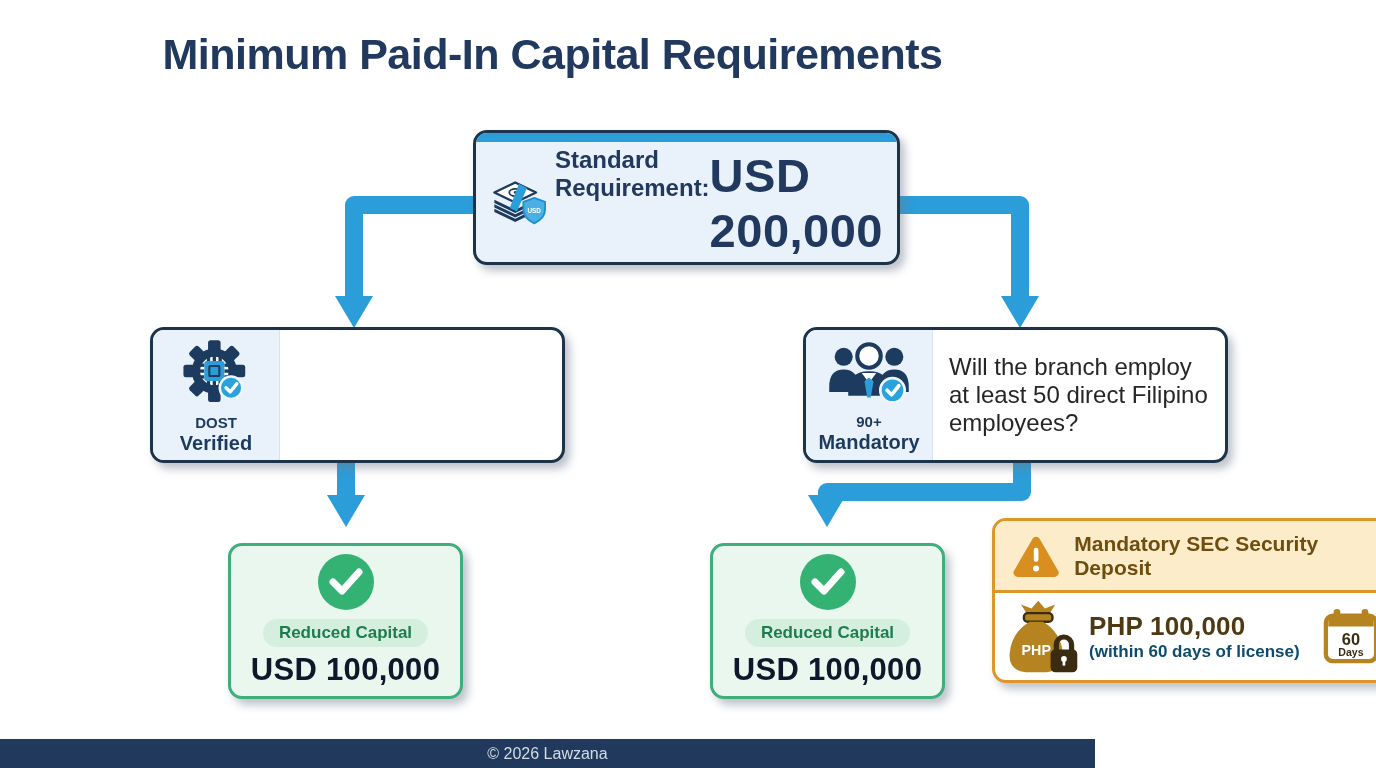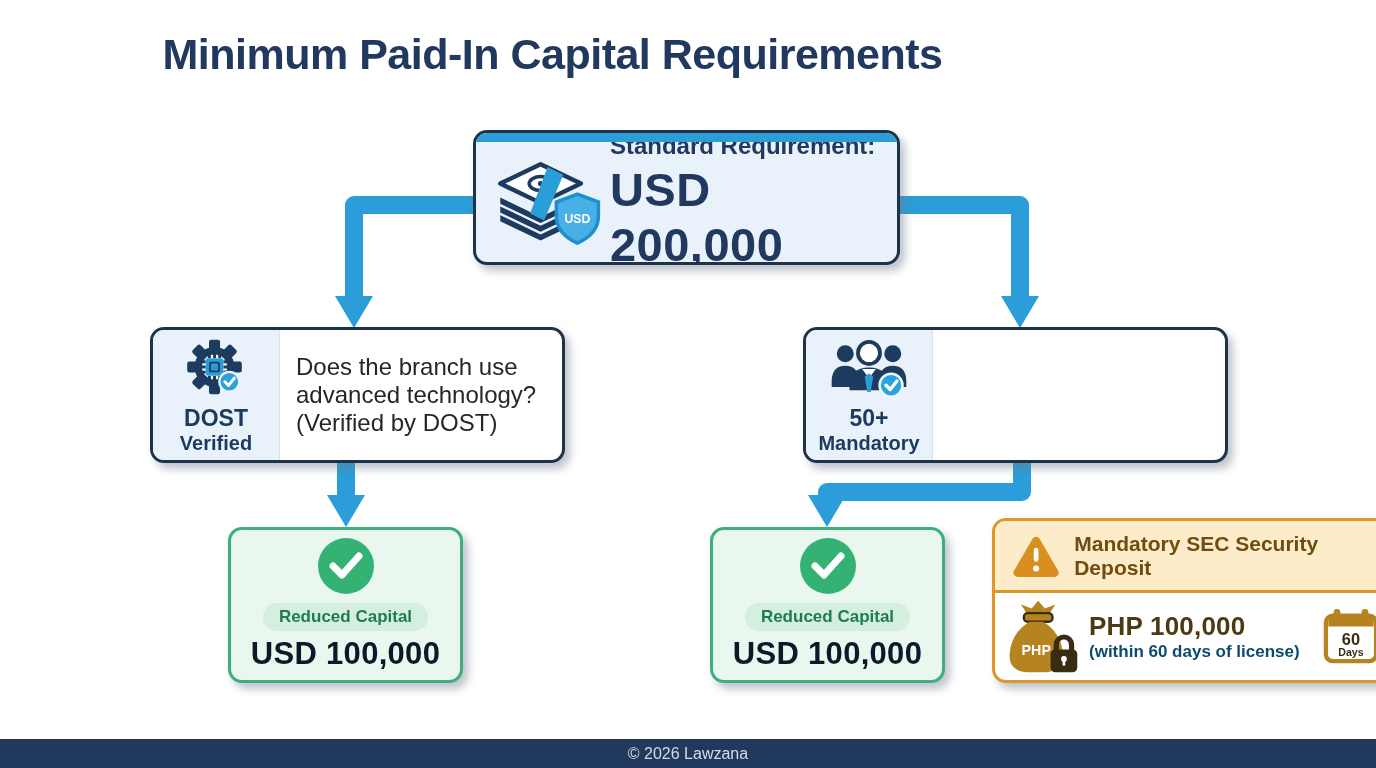--- a/index.html
+++ b/index.html
@@ -14,45 +14,45 @@
   }
   #connectors{top:0;left:0;pointer-events:none;}
   .card-shadow{box-shadow:5px 6px 9px rgba(110,122,140,.45);}
   
   .top-box{
     left:473px;top:130px;width:427px;height:135px;
     background:#e9f1fa;border:3px solid #1d3349;border-radius:14px;
     display:flex;align-items:center;padding:8px 14px 0 12px;overflow:hidden;
   }
   .top-accent{position:absolute;top:0;left:0;right:0;height:9px;background:#2b9dd8;}
-  .top-text{margin-left:8px;display:flex;flex-direction:column;justify-content:center;}
+  .top-text{margin-left:8px;display:flex;flex-direction:row;justify-content:center;}
   .std-label{font-size:24px;font-weight:800;color:#21395e;}
   .std-amount{font-size:47px;font-weight:800;color:#21395e;margin-top:2px;letter-spacing:0.5px;}
   
   .q-box{
     background:#ffffff;border:3px solid #1d3349;border-radius:14px;
     display:flex;overflow:hidden;
   }
   .q-left{left:150px;top:327px;width:415px;height:136px;}
   .q-right{left:803px;top:327px;width:425px;height:136px;}
   .q-icon-panel{
     flex:0 0 118px;background:#e9f1fa;display:flex;flex-direction:column;
     align-items:center;justify-content:center;padding:6px 4px;border-right:1px solid rgba(29,51,73,.08);
   }
   .q-icon-label{font-weight:800;color:#1b3a5e;text-align:center;line-height:1.12;margin-top:2px;}
-  .q-icon-label .l1{font-size:23px;display:block;}
+  .q-icon-label .l1{font-size:15px;display:block;}
   .q-icon-label .l2{font-size:20px;display:block;}
   .q-text{
     flex:1;display:flex;align-items:center;padding:6px 10px 6px 16px;
     font-size:24px;color:#262626;line-height:1.18;
   }
   
   .green-box{
     background:#e9f7ef;border:3px solid #3fae7d;border-radius:14px;
-    display:flex;flex-direction:column;align-items:center;justify-content:center;
+    display:flex;flex-direction:column;align-items:center;justify-content:center;margin-top:16px;
   }
   .g-left{left:228px;top:527px;width:235px;height:156px;}
   .g-right{left:710px;top:527px;width:235px;height:156px;}
   .check-circle{
     width:56px;height:56px;border-radius:50%;background:#34b274;
     display:flex;align-items:center;justify-content:center;margin-bottom:9px;
   }
   .pill{
     background:#d5efdf;color:#1e7c4e;font-weight:800;font-size:17px;
     padding:4px 16px;border-radius:15px;white-space:nowrap;
@@ -68,21 +68,21 @@
     flex:0 0 61px;background:#fcecca;border-bottom:3px solid #dd9728;
     display:flex;align-items:center;gap:13px;padding:4px 10px 4px 16px;
   }
   .o-title{color:#6e4d0e;font-weight:800;font-size:21px;line-height:1.12;}
   .o-body{flex:1;display:flex;align-items:center;padding:4px 8px 4px 6px;gap:6px;}
   .o-textcol{flex:1;min-width:0;}
   .o-amount{color:#4d3a12;font-weight:800;font-size:26px;line-height:1.05;letter-spacing:0.2px;}
   .o-cond{color:#0c4a6e;font-weight:700;font-size:17px;line-height:1.12;margin-top:2px;}
   
   .footer{
-    left:0;top:739px;width:1376px;height:29px;background:#20395c;
+    left:0;top:739px;width:1095px;height:29px;background:#20395c;
     display:flex;align-items:center;justify-content:center;
     color:#d4dce6;font-size:16px;
   }
 </style>
 </head>
 <body>
 
 <div class="abs title">Minimum Paid-In Capital Requirements</div>
 
 <svg id="connectors" class="abs" width="1376" height="768" viewBox="0 0 1376 768">
@@ -159,21 +159,20 @@
       <g transform="translate(64,62)">
         <circle r="13.5" fill="#29a3dc" stroke="#eef5fb" stroke-width="3"></circle>
         <path d="M-6 0 L-1 5 L7 -5" fill="none" stroke="#ffffff" stroke-width="4" stroke-linecap="round" stroke-linejoin="round"></path>
       </g>
     </svg>
     <div class="q-icon-label">
       <span class="l1">DOST</span>
       <span class="l2">Verified</span>
     </div>
   </div>
-  <div class="q-text">Does the branch use advanced technology? (Verified by DOST)</div>
 </div>
 
 <div class="abs q-box q-right card-shadow">
   <div class="q-icon-panel">
     <svg width="94" height="76" viewBox="0 0 104 80">
       <g fill="#1d3b5e">
         <circle cx="24" cy="21" r="10"></circle>
         <path d="M8 54 Q8 35 24 35 Q40 35 40 54 V60 H8 Z"></path>
         <circle cx="80" cy="21" r="10"></circle>
         <path d="M64 54 Q64 35 80 35 Q96 35 96 54 V60 H64 Z"></path>
@@ -181,24 +180,25 @@
       <circle cx="52" cy="20" r="13" fill="#ffffff" stroke="#1d3b5e" stroke-width="4.5"></circle>
       <path d="M29 60 Q29 37 52 37 Q75 37 75 60 V64 H29 Z" fill="#1d3b5e"></path>
       <polygon points="44,39 52,50 60,39" fill="#ffffff"></polygon>
       <path d="M52 44 L47 48 L50 66 H54 L57 48 Z" fill="#2b9dd8"></path>
       <g transform="translate(78,58)">
         <circle r="13.5" fill="#29a3dc" stroke="#eef5fb" stroke-width="3"></circle>
         <path d="M-6 0 L-1 5 L7 -5" fill="none" stroke="#ffffff" stroke-width="4" stroke-linecap="round" stroke-linejoin="round"></path>
       </g>
     </svg>
     <div class="q-icon-label">
-      <span class="l1">50+</span>
+      <span class="l1">90+</span>
       <span class="l2">Mandatory</span>
     </div>
   </div>
+  <div class="q-text">Will the branch employ at least 50 direct Filipino employees?</div>
 </div>
 
 <div class="abs green-box g-left card-shadow">
   <div class="check-circle">
     <svg width="34" height="28" viewBox="0 0 34 28">
         <path d="M4 14 L13 23 L30 4" fill="none" stroke="#ffffff" stroke-width="7" stroke-linecap="round" stroke-linejoin="round"></path>
       </svg>
   </div>
   <div class="pill">Reduced Capital</div>
   <div class="g-amount">USD 100,000</div>

